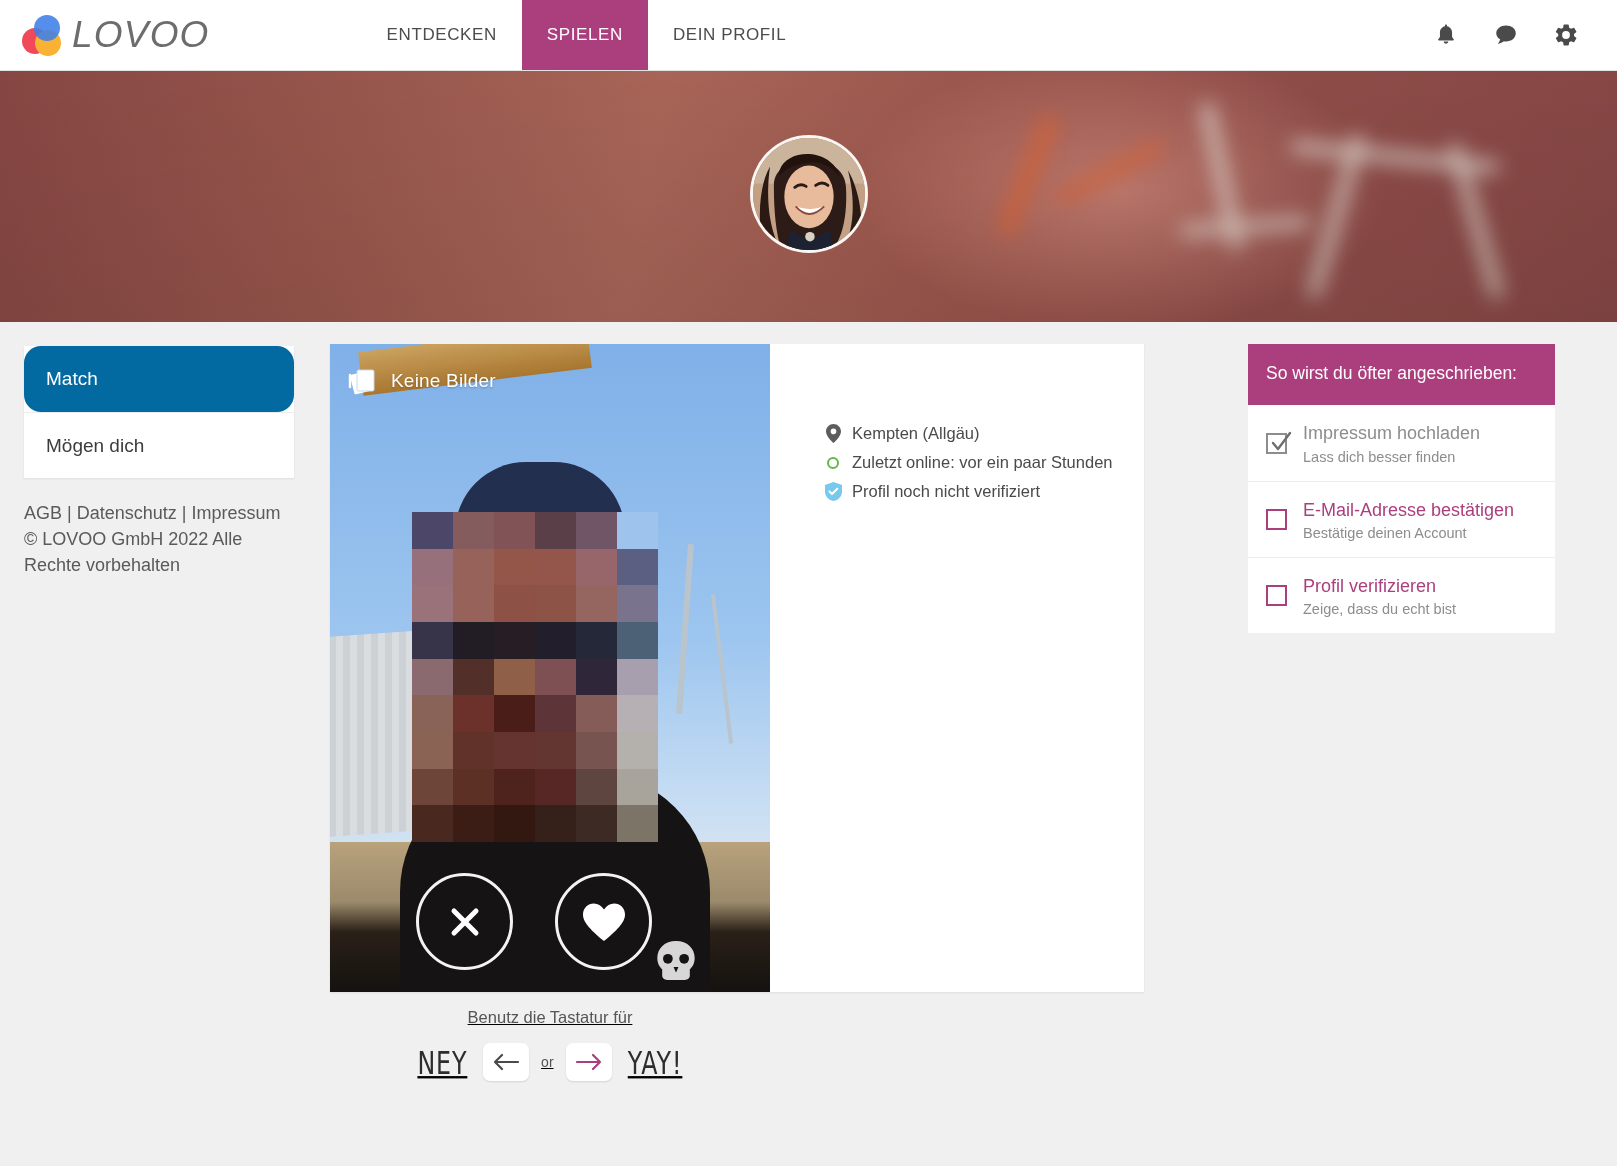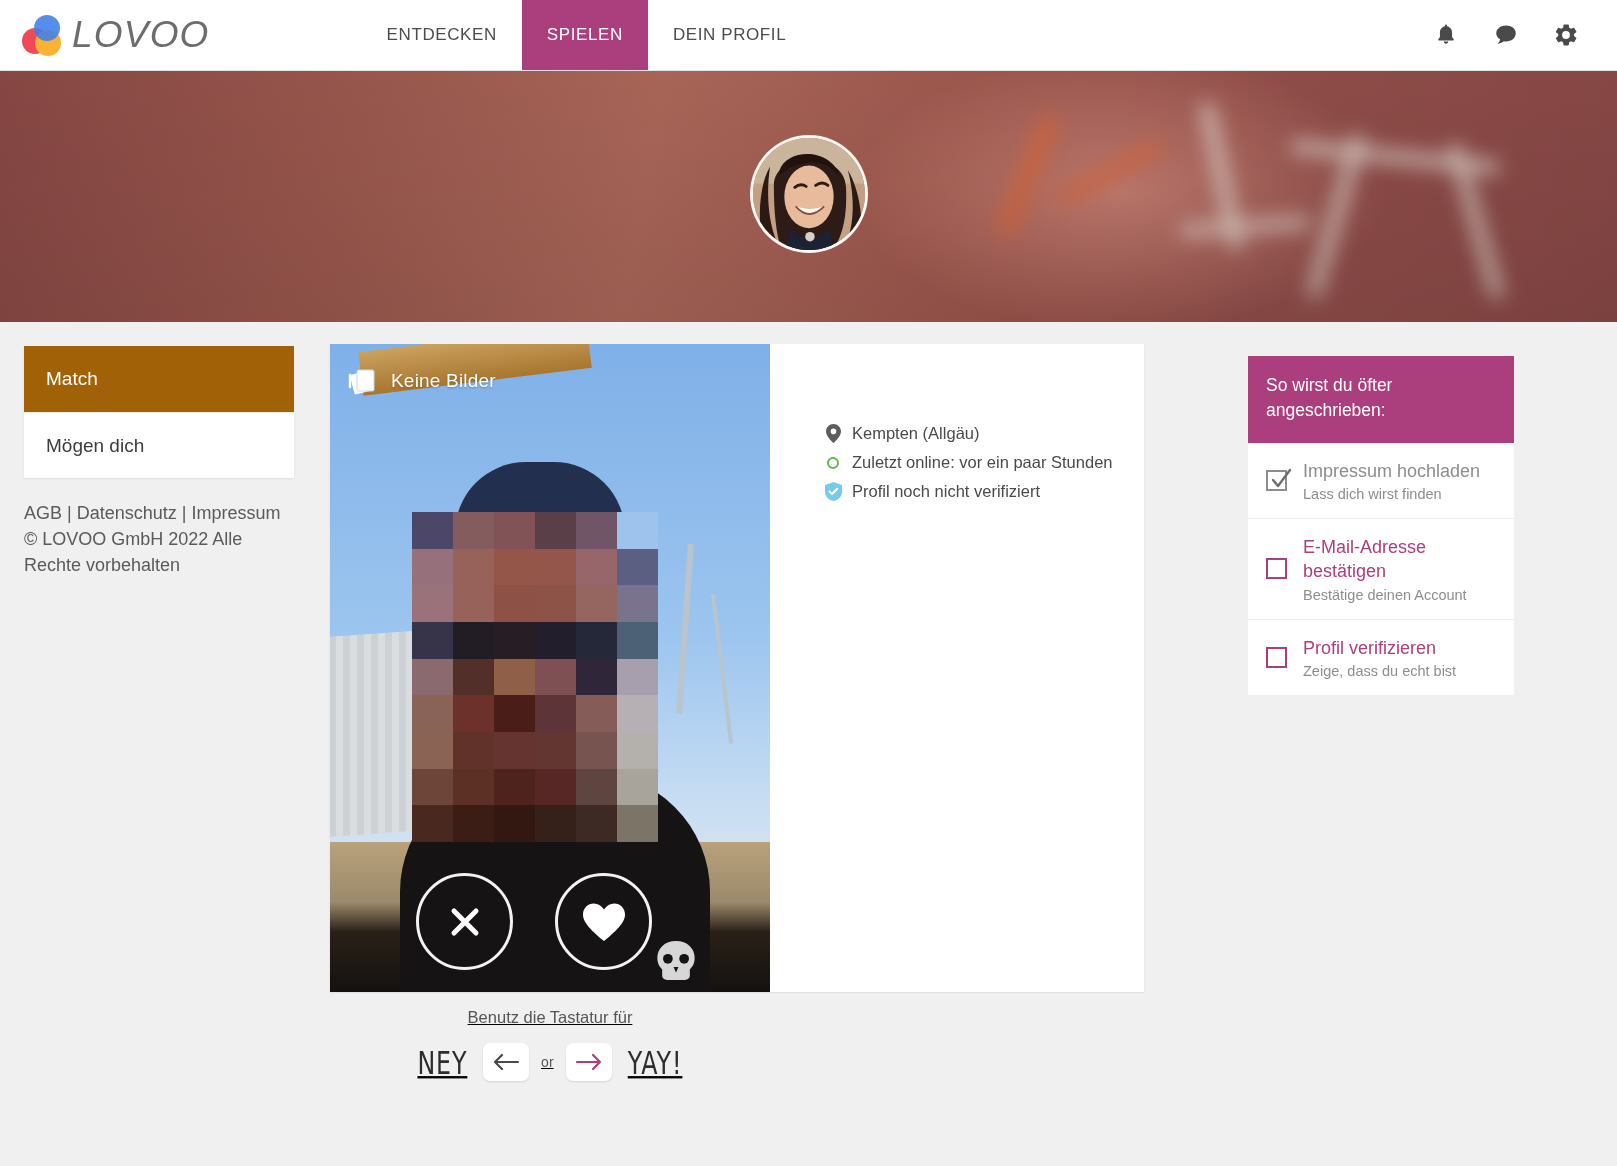--- a/index.html
+++ b/index.html
@@ -67,21 +67,21 @@
   
   .content { position: absolute; top: 322px; left: 0; width: 1617px; height: 844px; background: #f0f0f0; }
 
   
   .sidebar { position: absolute; left: 24px; top: 24px; width: 270px; }
   .side-card { background: #ffffff; box-shadow: 0 1px 2px rgba(0,0,0,.08); }
   .side-tab {
     height: 66px; display: flex; align-items: center; padding-left: 22px;
     font-size: 19px; color: #3c3c3c; cursor: pointer;
   }
-  .side-tab.active { background: #a16207; color: #ffffff; }
+  .side-tab.active { background: #0369a1; color: #ffffff; border-radius: 17px; }
   .side-tab + .side-tab { border-top: 1px solid #ececec; }
   .side-legal { margin-top: 22px; padding-left: 0; font-size: 18px; color: #5a5a5a; line-height: 1.45; }
 
   
   .card {
     position: absolute; left: 330px; top: 22px; width: 814px; height: 648px;
     background: #ffffff; display: flex; box-shadow: 0 1px 2px rgba(0,0,0,.08);
   }
   .card-photo { position: relative; width: 440px; height: 648px; overflow: hidden; background: #9ec4ee; }
   .photo-sky { position: absolute; inset: 0;
@@ -143,21 +143,21 @@
   .kbd-row { margin-top: 16px; display: flex; align-items: center; justify-content: center; gap: 12px; }
   .kbd-word { font-family: "DejaVu Sans", sans-serif; font-size: 27px; color: #2d2d2d; letter-spacing: 1px; transform: scaleY(1.18) scaleX(.88); }
   .kbd-key {
     width: 46px; height: 38px; background: #ffffff; border-radius: 7px;
     display: flex; align-items: center; justify-content: center;
     box-shadow: 0 1px 2px rgba(0,0,0,.12); cursor: pointer;
   }
   .kbd-or { font-size: 14px; color: #555; }
 
   
-  .right-panel { position: absolute; left: 1248px; top: 34px; width: 266px; }
+  .right-panel { position: absolute; left: 1248px; top: 22px; width: 307px; }
   .rp-head {
     background: #ab3f7e; color: #ffffff; padding: 17px 18px 19px 18px;
     font-size: 17.5px; line-height: 1.45;
   }
   .rp-item {
     background: #ffffff; display: flex; align-items: center; gap: 16px;
     padding: 16px 14px 16px 18px; border-bottom: 1px solid #ededed;
   }
   .rp-item:last-child { border-bottom: none; }
   .cbox { width: 21px; height: 21px; flex: 0 0 21px; position: relative; }
@@ -398,21 +398,21 @@
       <div class="rp-head">So wirst du öfter angeschrieben:</div>
 
       <div class="rp-item">
         <span class="cbox gray">
           <svg class="tick" viewBox="0 0 24 24">
             <path d="M4 13 L9 19 L21 3" stroke="#6f6f6f" stroke-width="2.4" fill="none" stroke-linecap="round" stroke-linejoin="round"></path>
           </svg>
         </span>
         <span>
           <span class="rp-title">Impressum hochladen</span>
-          <span class="rp-sub" style="display:block">Lass dich wirst finden</span>
+          <span class="rp-sub" style="display:block">Lass dich besser finden</span>
         </span>
       </div>
 
       <div class="rp-item">
         <span class="cbox pink"></span>
         <span>
           <span class="rp-title pink">E-Mail-Adresse bestätigen</span>
           <span class="rp-sub" style="display:block">Bestätige deinen Account</span>
         </span>
       </div>

